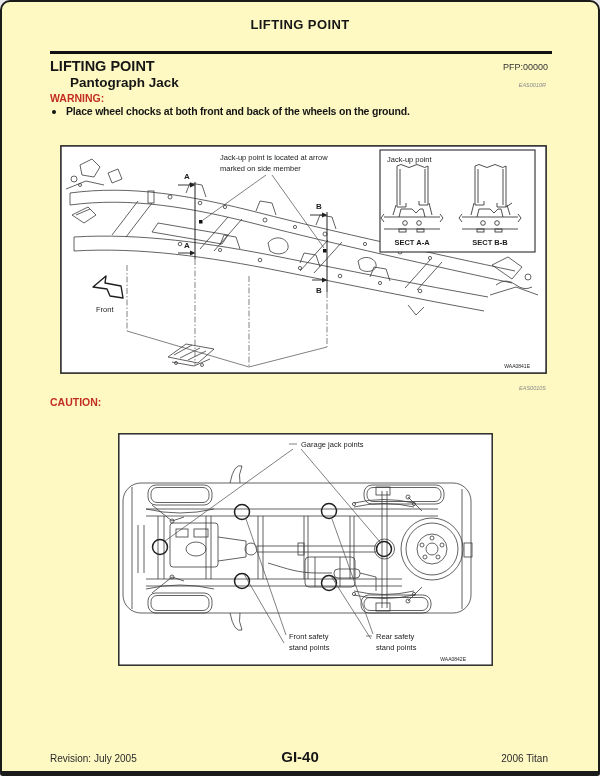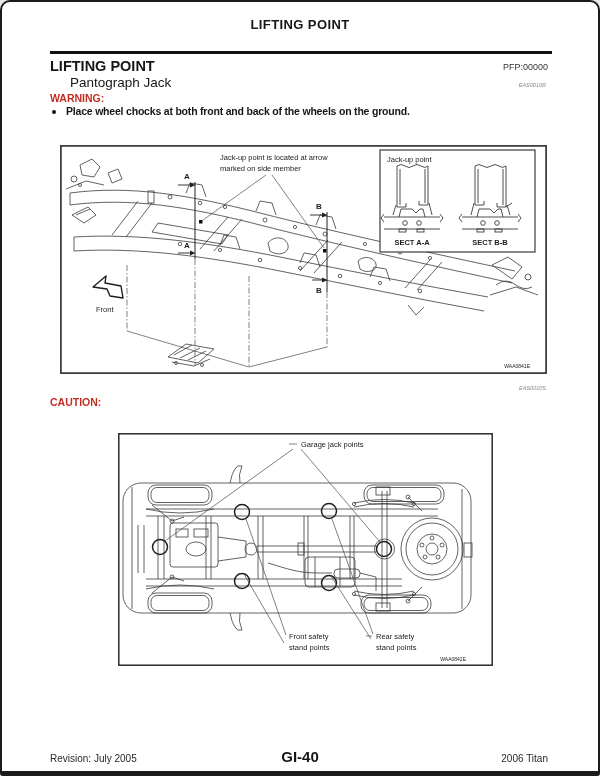--- a/index.html
+++ b/index.html
@@ -1,28 +1,28 @@
 <!DOCTYPE html>
 <html><head>
 <meta charset="utf-8">
 <style>
   html,body{margin:0;padding:0;background:#e8e8e8;}
   .page{
     position:relative;width:600px;height:776px;box-sizing:border-box;
-    background:#ffffff;color:#161616;
+    background:#fef9c3;color:#161616;
     font-family:"Liberation Sans", sans-serif;
     border:2px solid #1b1b1b;border-bottom-width:5px;
     border-radius:10px 10px 3px 3px;overflow:hidden;
   }
   .abs{position:absolute;}
   .hdr-title{top:15px;left:0;width:100%;text-align:center;font-size:13px;font-weight:bold;letter-spacing:.4px;}
   .rule{top:49px;left:48px;width:502px;height:3px;background:#111;}
   .sec-title{top:56px;left:48px;font-size:14.5px;font-weight:bold;}
   .pfp{top:60px;right:50px;font-size:9px;color:#333;}
-  .h2a{top:73px;left:48px;font-size:13.5px;font-weight:normal;padding-left:20px;}
+  .h2a{top:73px;left:48px;font-size:13.5px;font-weight:bold;padding-left:20px;}
   .code-a{top:80px;right:52px;font-size:5.5px;font-style:italic;color:#8a8a8a;}
   .warn{left:48px;font-size:10.5px;font-weight:bold;color:#c22e21;}
   .warn-a{top:90px;}
   .bullets{top:103px;left:48px;width:504px;}
   .b-row{display:flex;align-items:flex-start;margin-bottom:1px;}
   .b-dot{flex:0 0 auto;width:4px;height:4px;border-radius:50%;background:#111;margin:5px 10px 0 2px;}
   .b-text{flex:1;font-size:10.5px;font-weight:bold;line-height:13px;text-align:justify;letter-spacing:-.2px;}
   .h2b{top:376px;left:48px;font-size:13.5px;font-weight:bold;}
   .code-b{top:383px;right:52px;font-size:5.5px;font-style:italic;color:#8a8a8a;}
   .warn-b{top:394px;}

